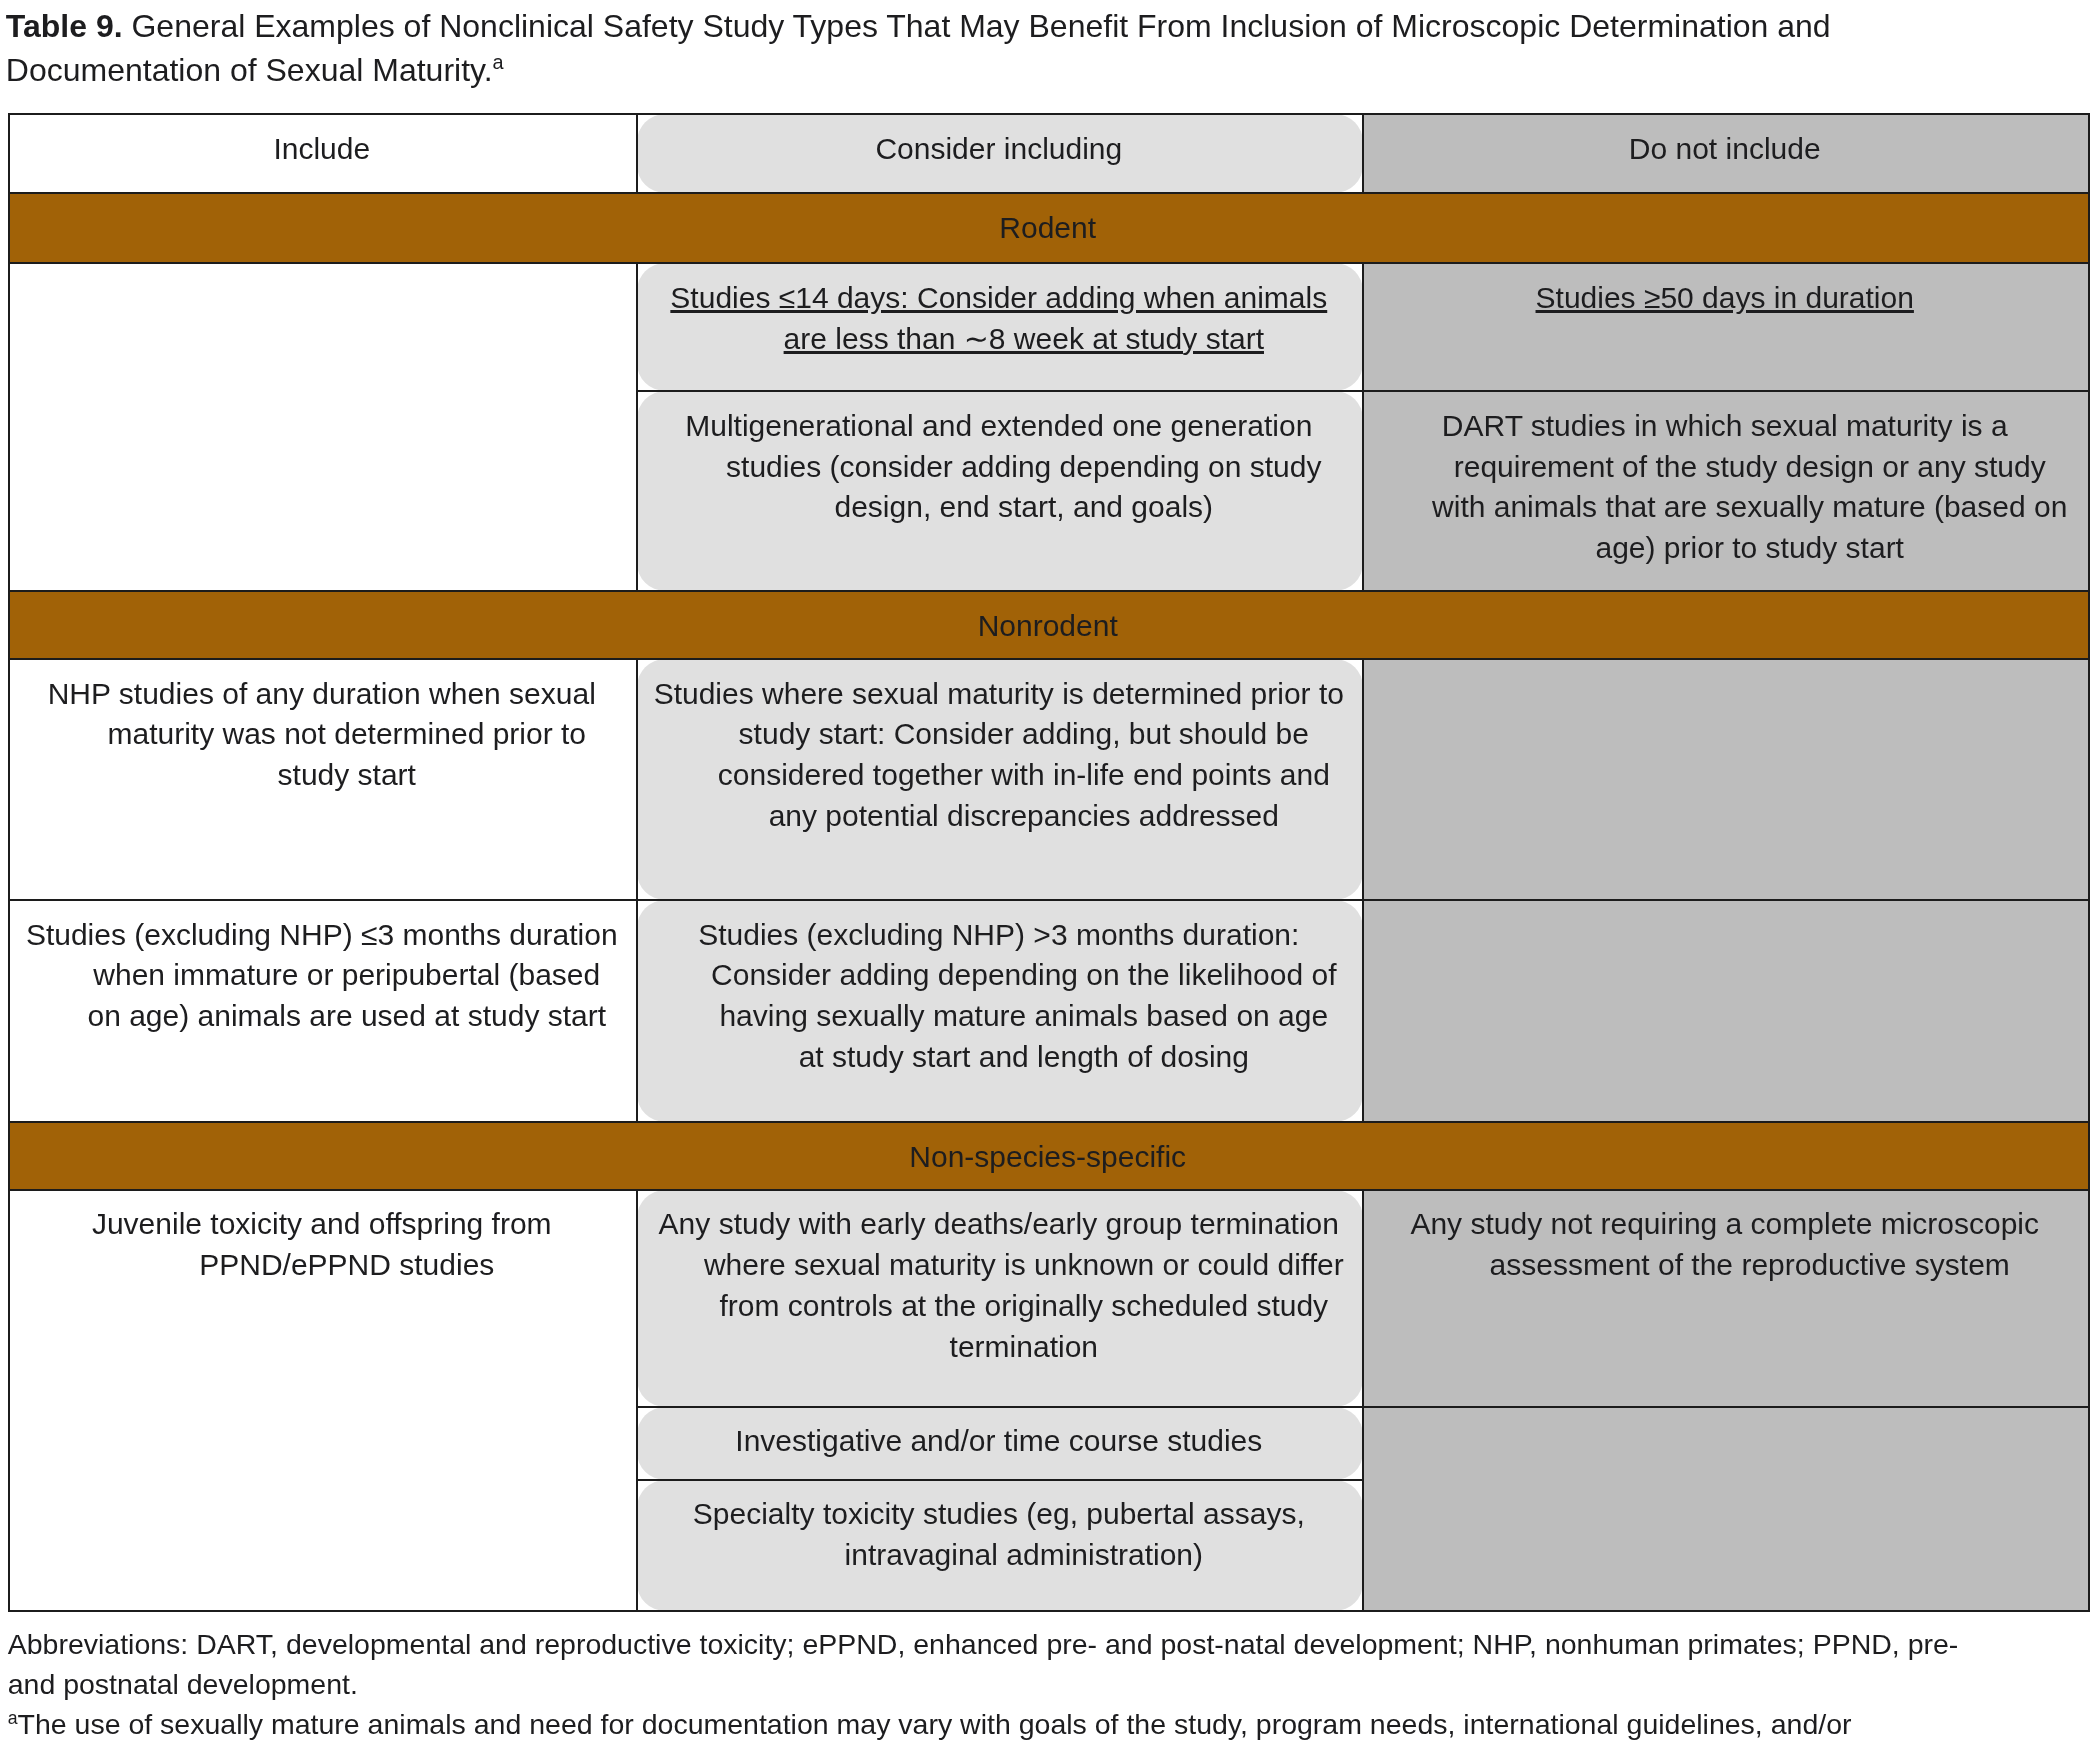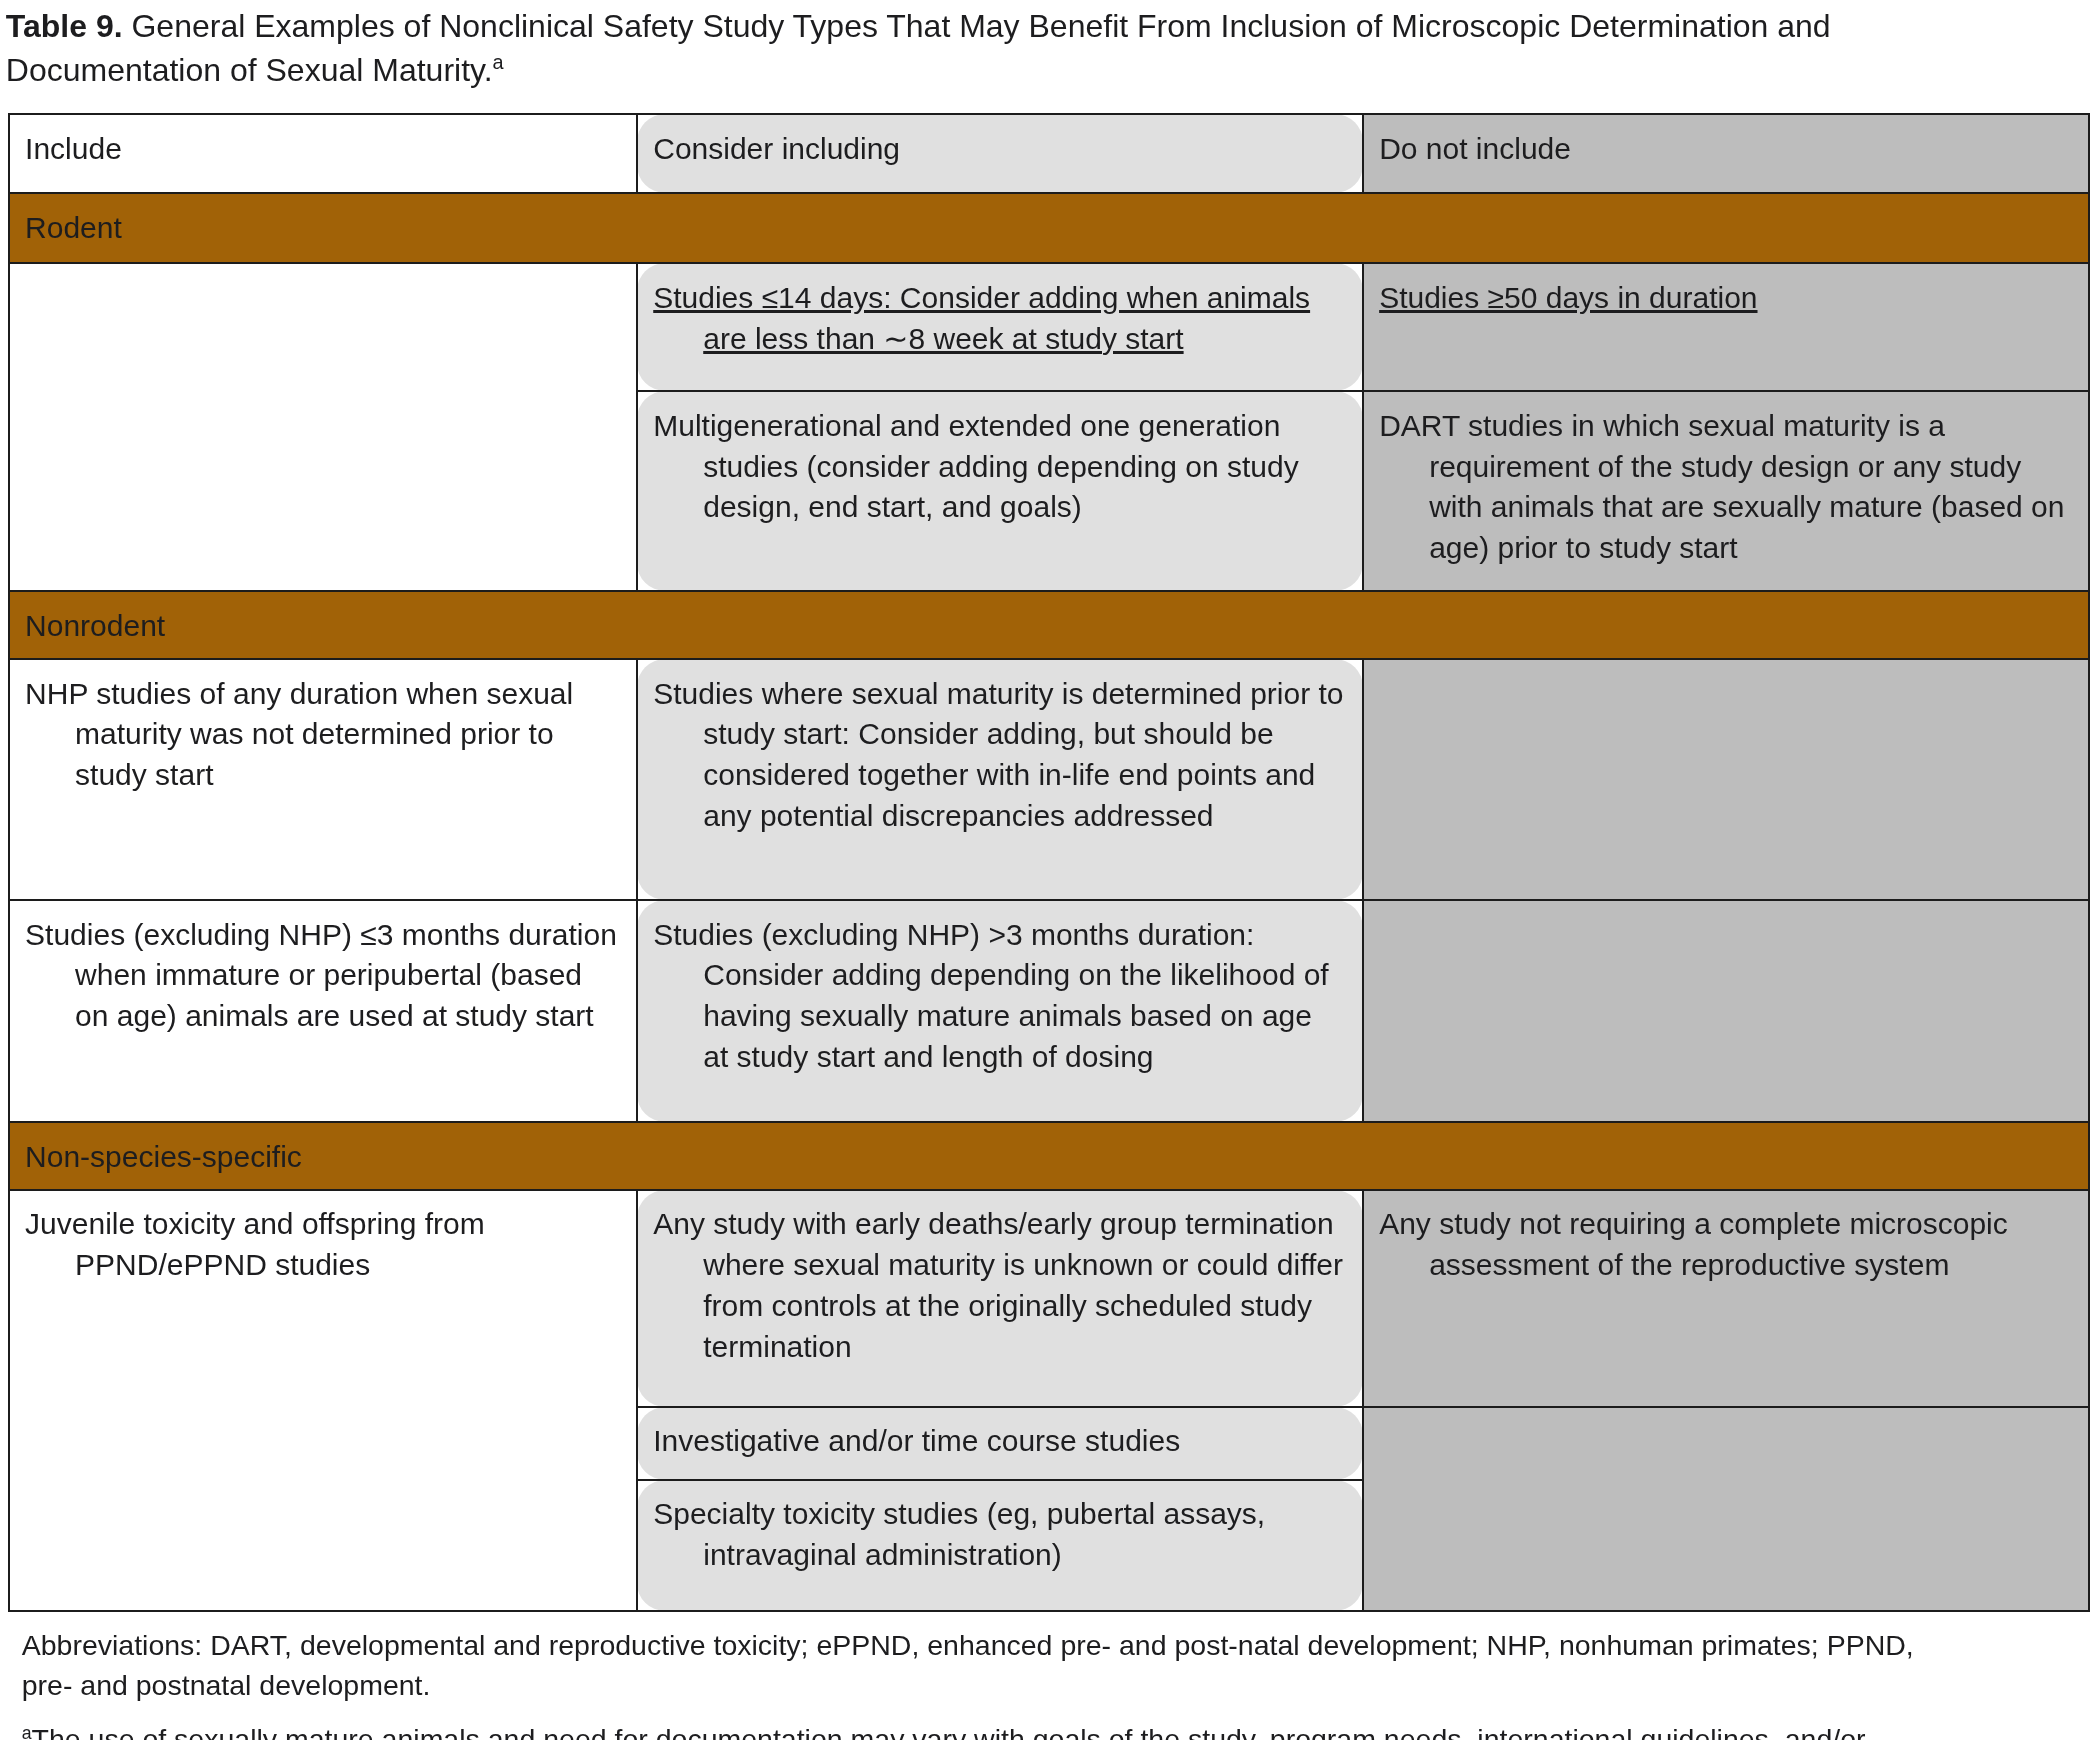--- a/index.html
+++ b/index.html
@@ -34,21 +34,21 @@
     margin-left: 1.9px;
     table-layout: fixed;
   }
   table.matrix td, table.matrix th {
     border: 2.9px solid #1c1c1c;
     vertical-align: top;
     padding: 13.5px 17.4px 11.6px 15.4px;
     font-size: 30px;
     font-weight: normal;
     line-height: 1.36;
-    text-align: left;
+    text-align: center;
     box-sizing: border-box;
   }
   .bg-white { background: #ffffff; }
   .bg-light { background: #e0e0e0; border-radius: 28px; }
   .bg-dark  { background: #bdbdbd; }
 
   .cell-text {
     display: block;
     padding-left: 50px;
     text-indent: -50px;
@@ -72,21 +72,21 @@
   }
   th.col-head { padding-top: 17.4px; }
 
   .footnotes {
     margin-top: 13.5px;
     font-size: 28.5px;
     line-height: 1.4;
     padding-left: 1.9px;
     padding-right: 7.7px;
   }
-  .footnotes p { margin: 14px; }
+  .footnotes p { margin: 0; }
   .footnotes sup { font-size: 0.62em; }
 </style>
 </head>
 <body>
 
 <div class="page">
 
   <p class="title"><span class="t-label">Table 9.</span><span> General Examples of Nonclinical Safety Study Types That May Benefit From Inclusion of Microscopic Determination and Documentation of Sexual Maturity.</span><sup>a</sup></p>
 
   <table class="matrix">

